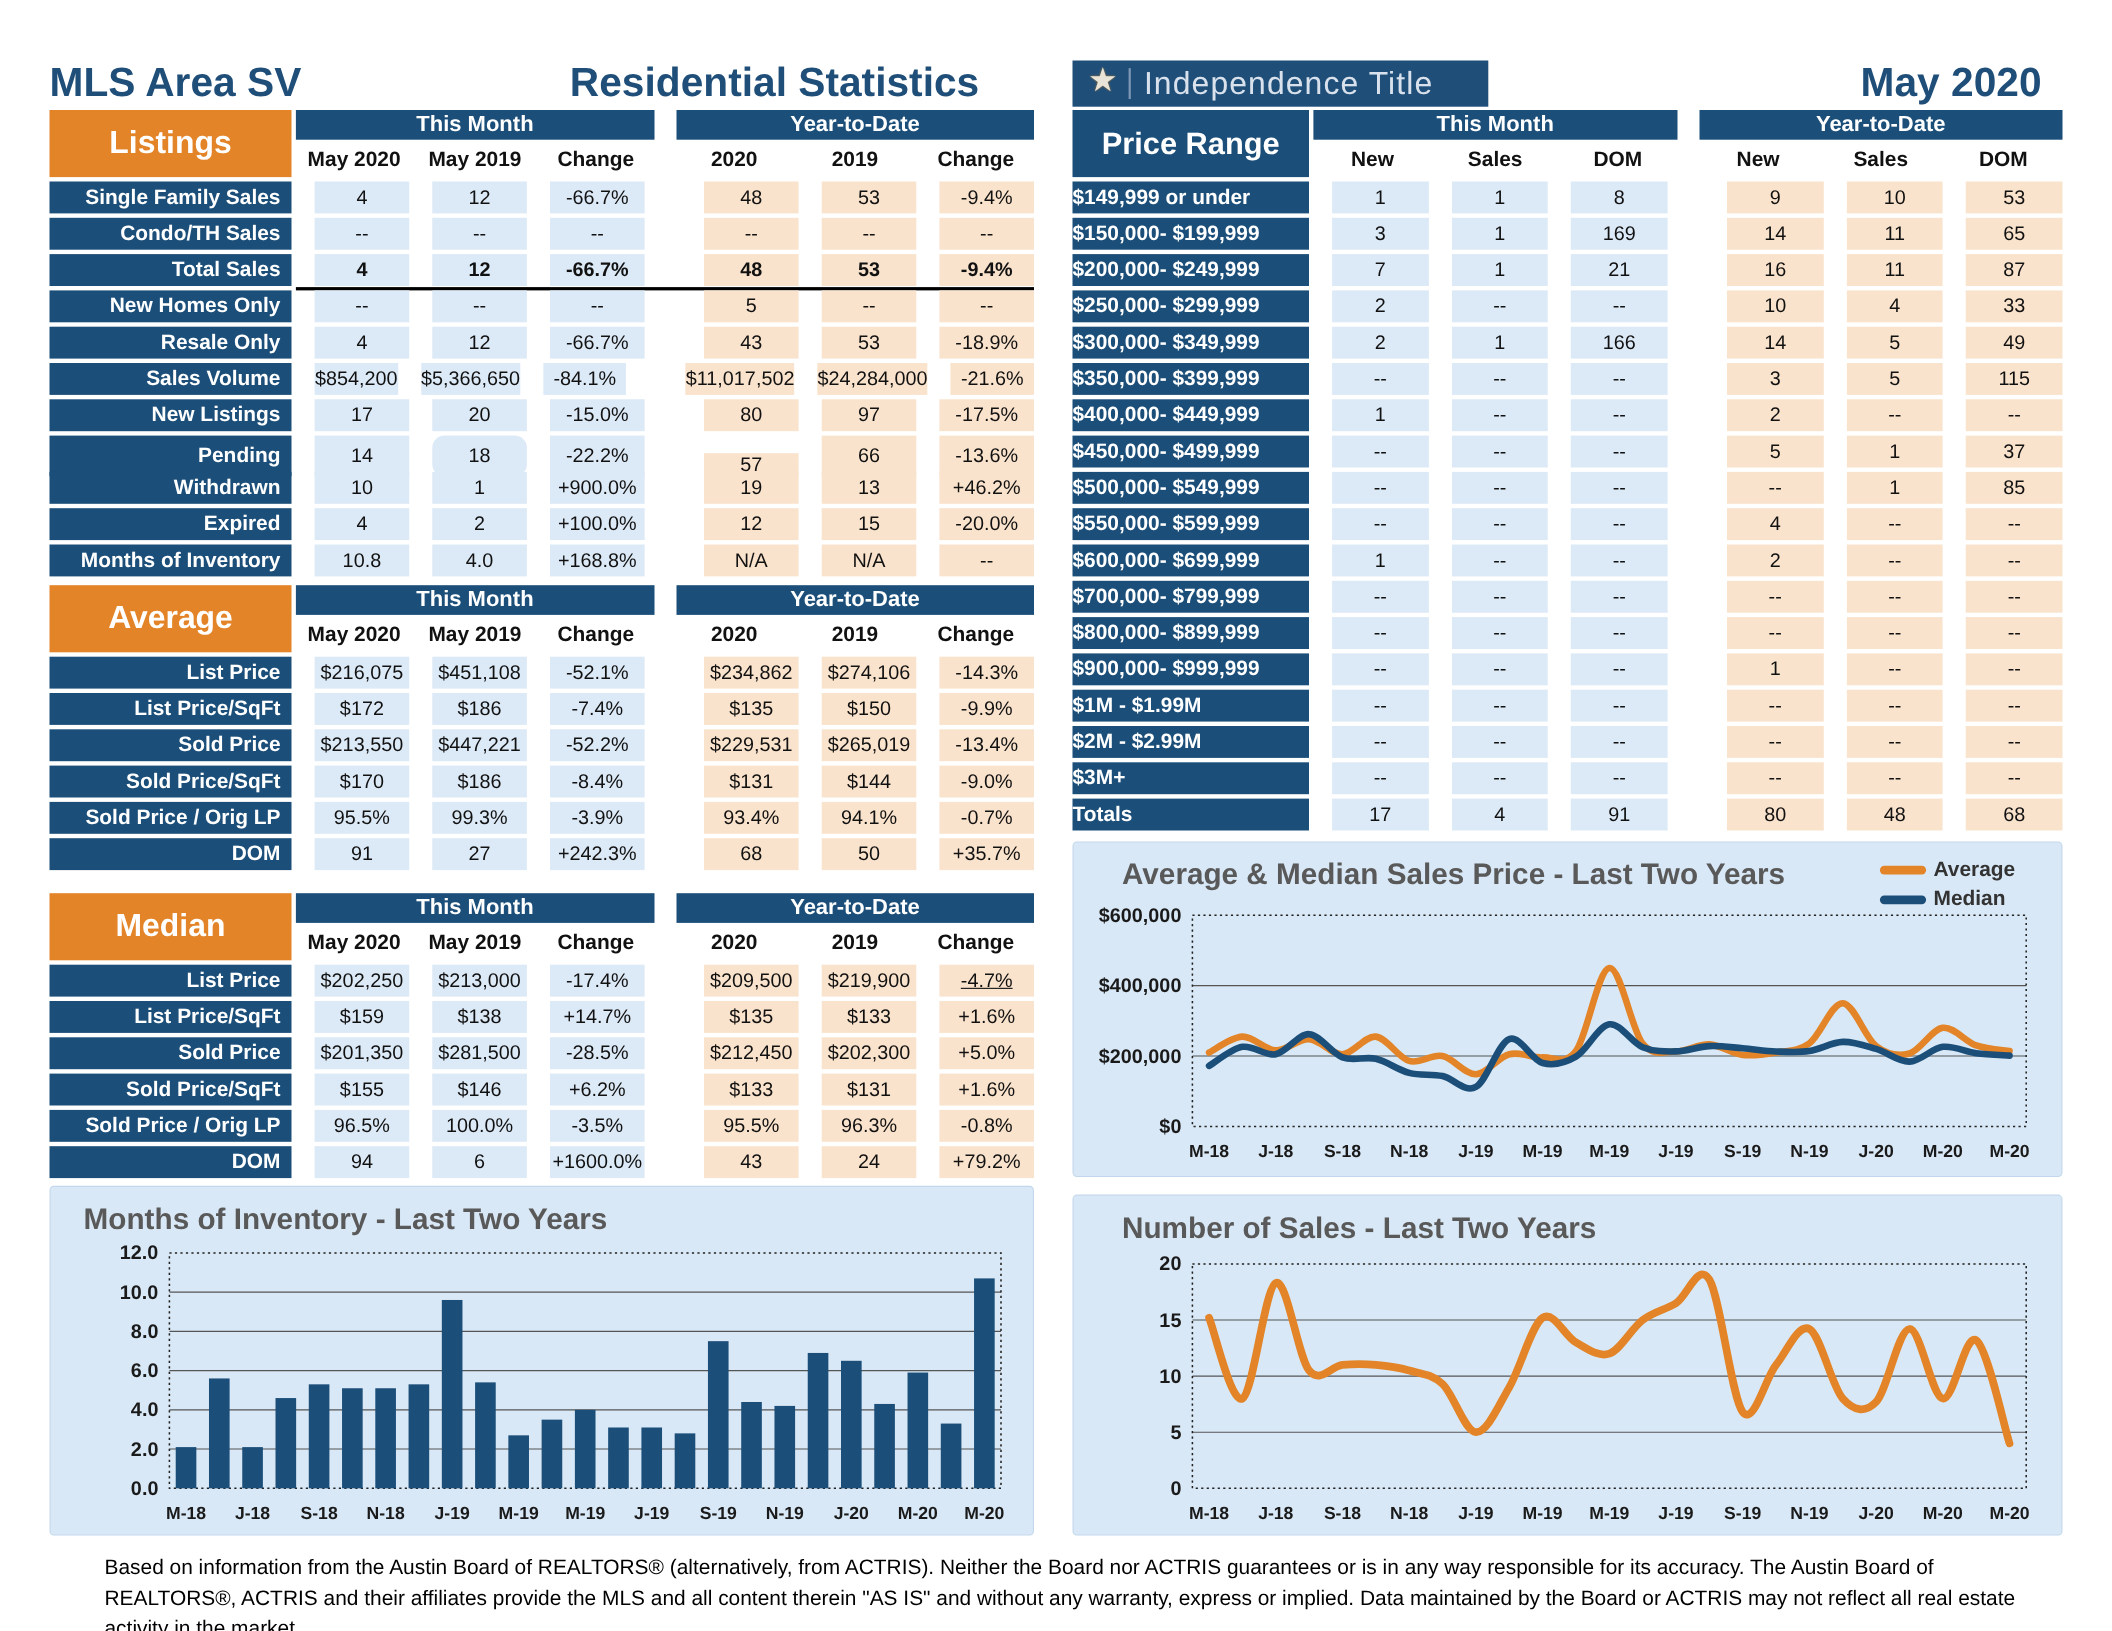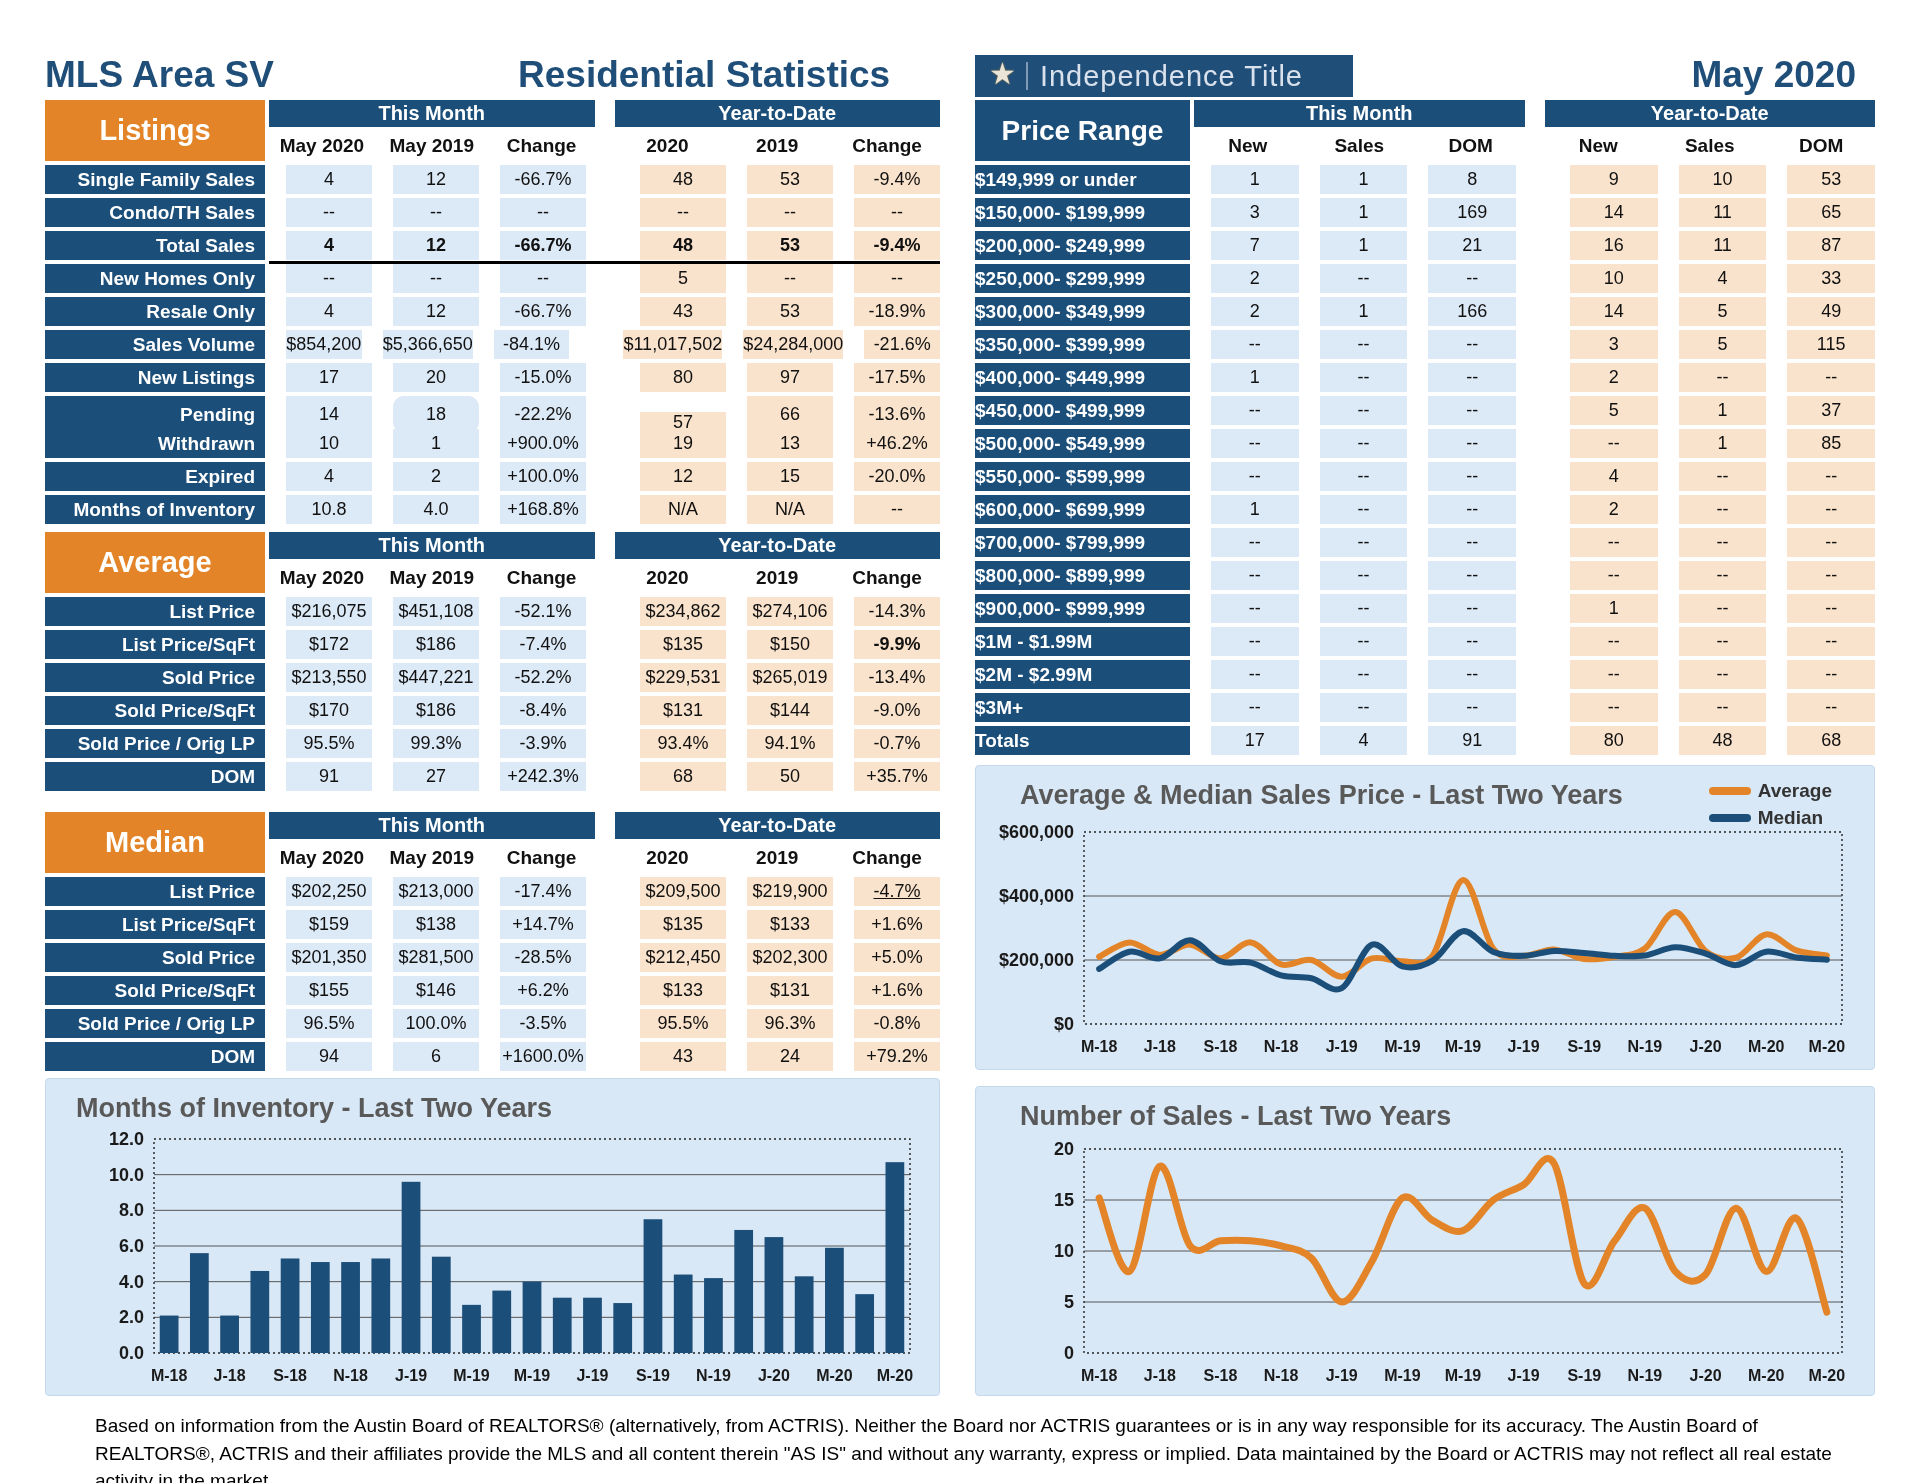--- a/index.html
+++ b/index.html
@@ -194,21 +194,21 @@
         <div class="cell ytd" style="grid-column: 7;">$274,106</div>
         <div class="cell ytd" style="grid-column: 8;">-14.3%</div>
       </div>
       <div class="trow">
         <div class="lbl">List Price/SqFt</div>
         <div class="cell tm" style="grid-column: 2;">$172</div>
         <div class="cell tm" style="grid-column: 3;">$186</div>
         <div class="cell tm" style="grid-column: 4;">-7.4%</div>
         <div class="cell ytd" style="grid-column: 6;">$135</div>
         <div class="cell ytd" style="grid-column: 7;">$150</div>
-        <div class="cell ytd" style="grid-column: 8; font-weight: bold;">-9.9%</div>
+        <div class="cell ytd" style="grid-column: 8;">-9.9%</div>
       </div>
       <div class="trow">
         <div class="lbl">Sold Price</div>
         <div class="cell tm" style="grid-column: 2;">$213,550</div>
         <div class="cell tm" style="grid-column: 3;">$447,221</div>
         <div class="cell tm" style="grid-column: 4;">-52.2%</div>
         <div class="cell ytd" style="grid-column: 6;">$229,531</div>
         <div class="cell ytd" style="grid-column: 7;">$265,019</div>
         <div class="cell ytd" style="grid-column: 8;">-13.4%</div>
       </div>

